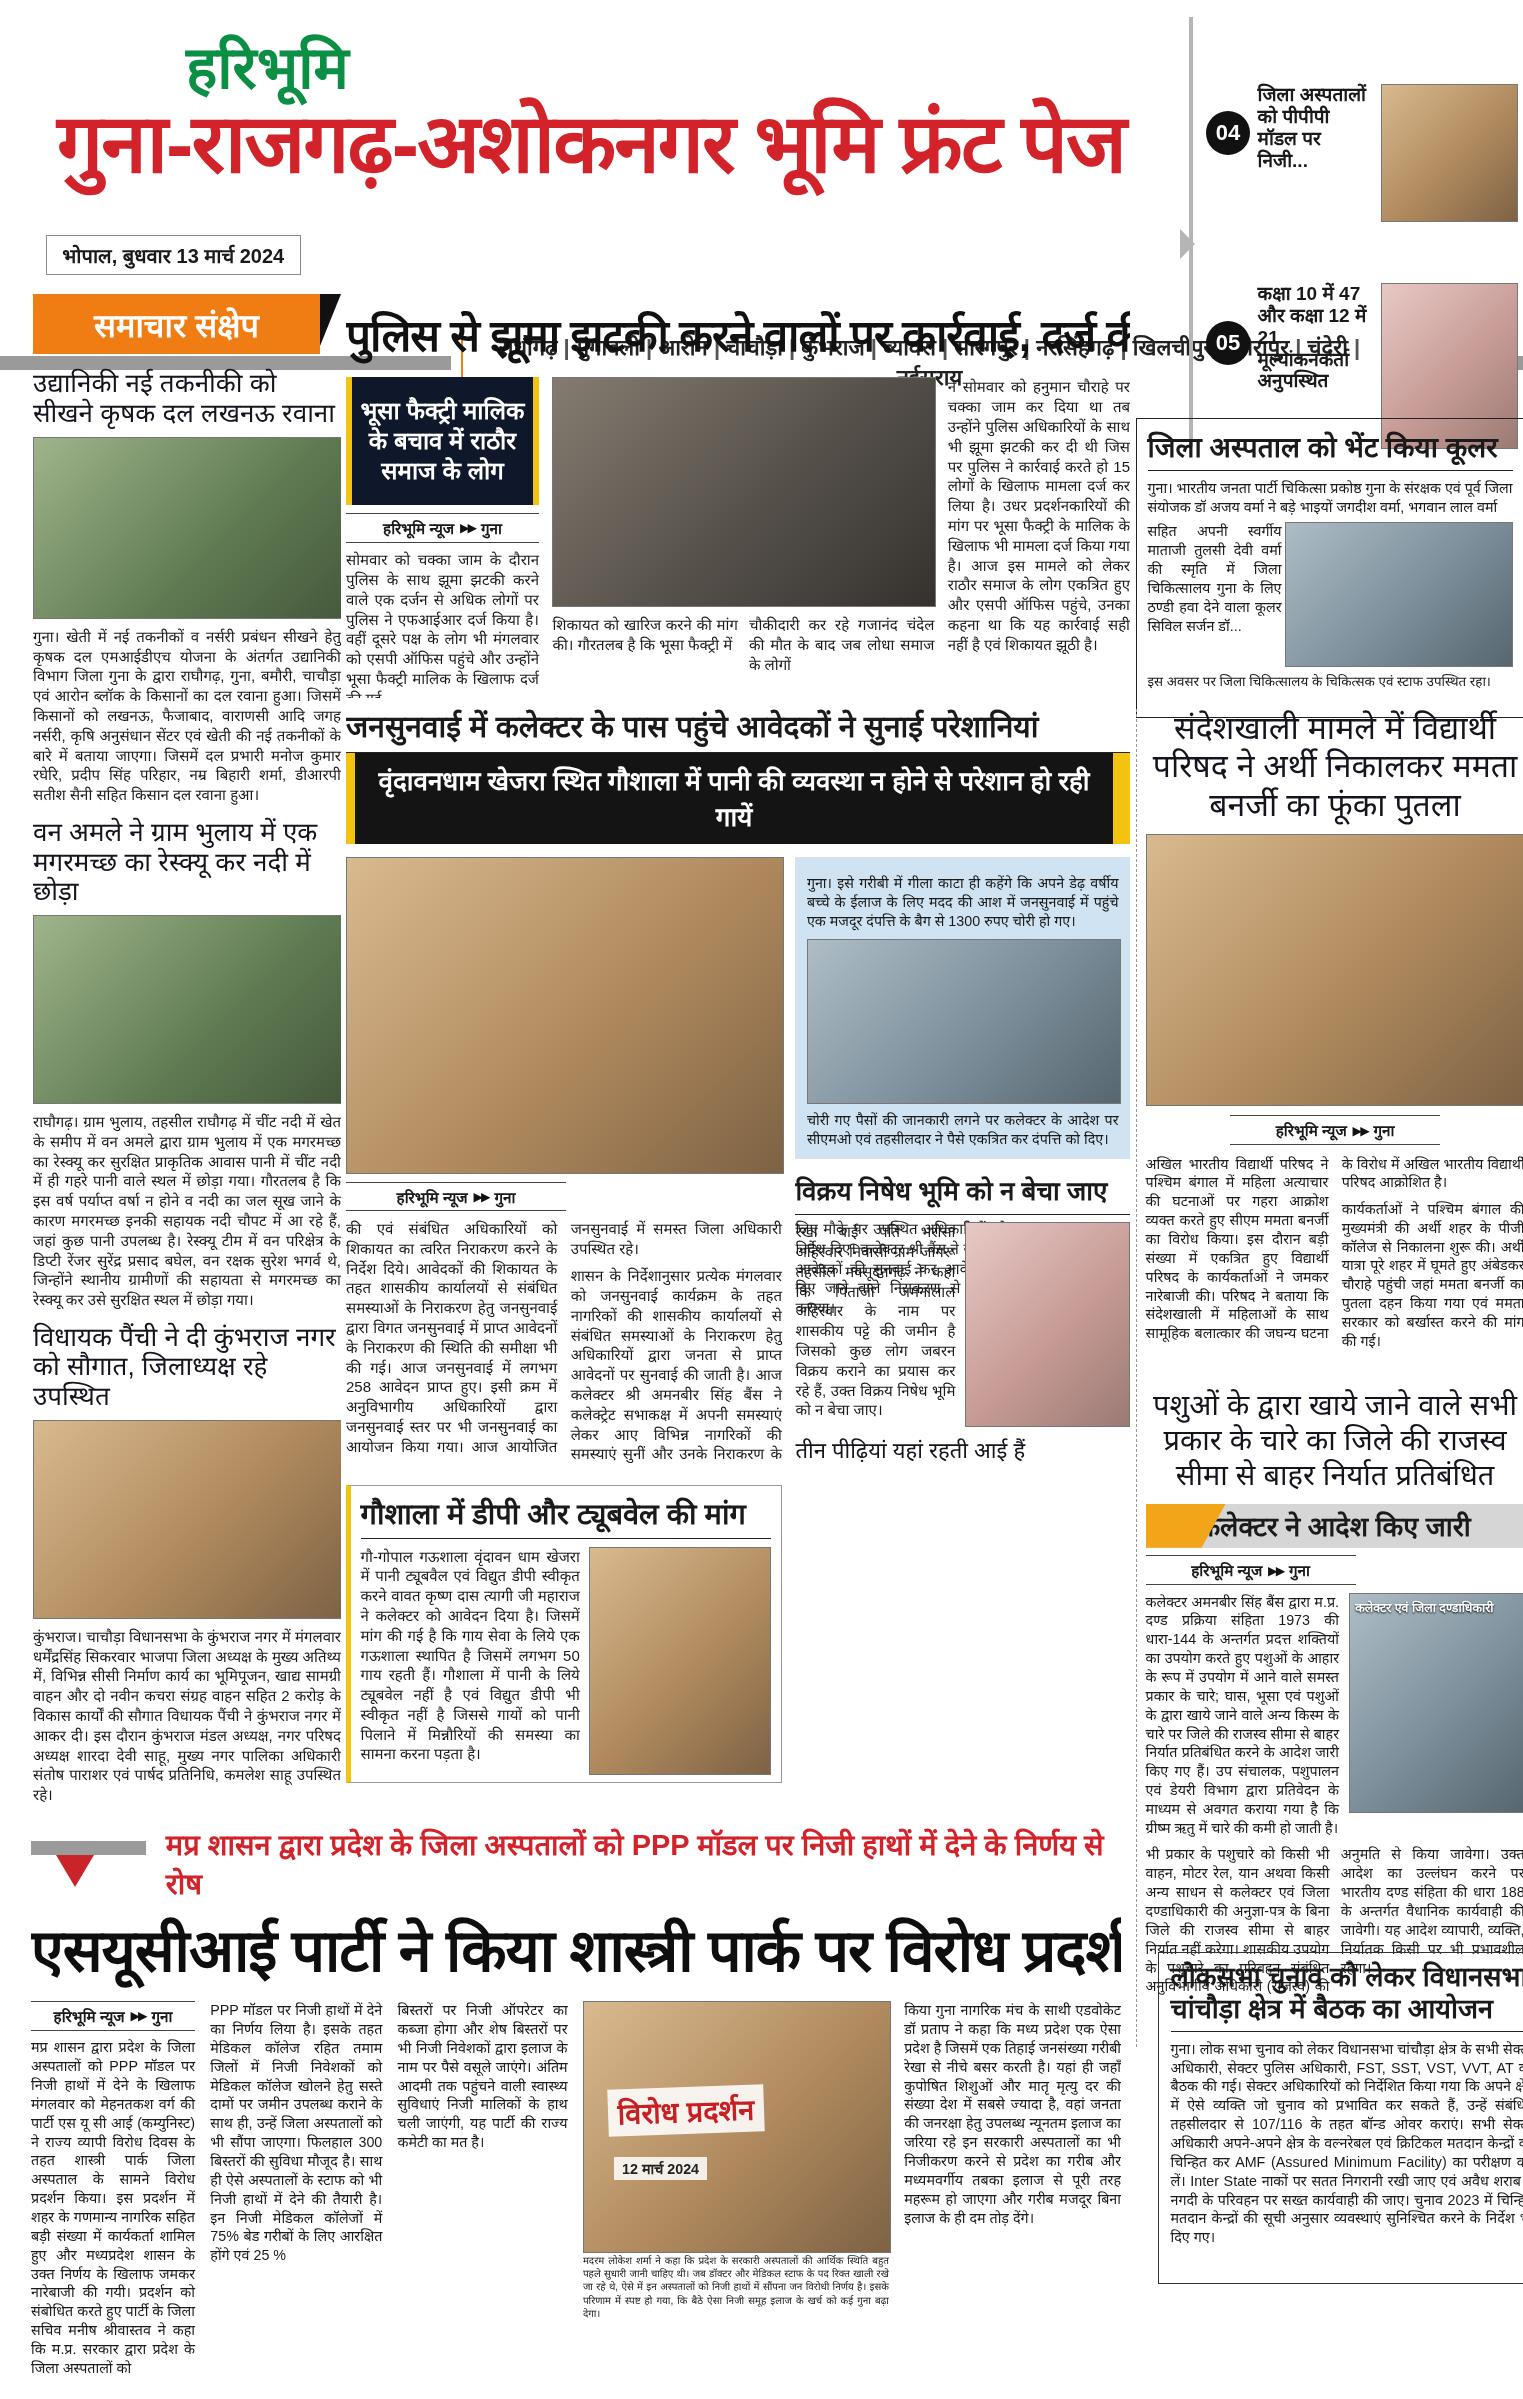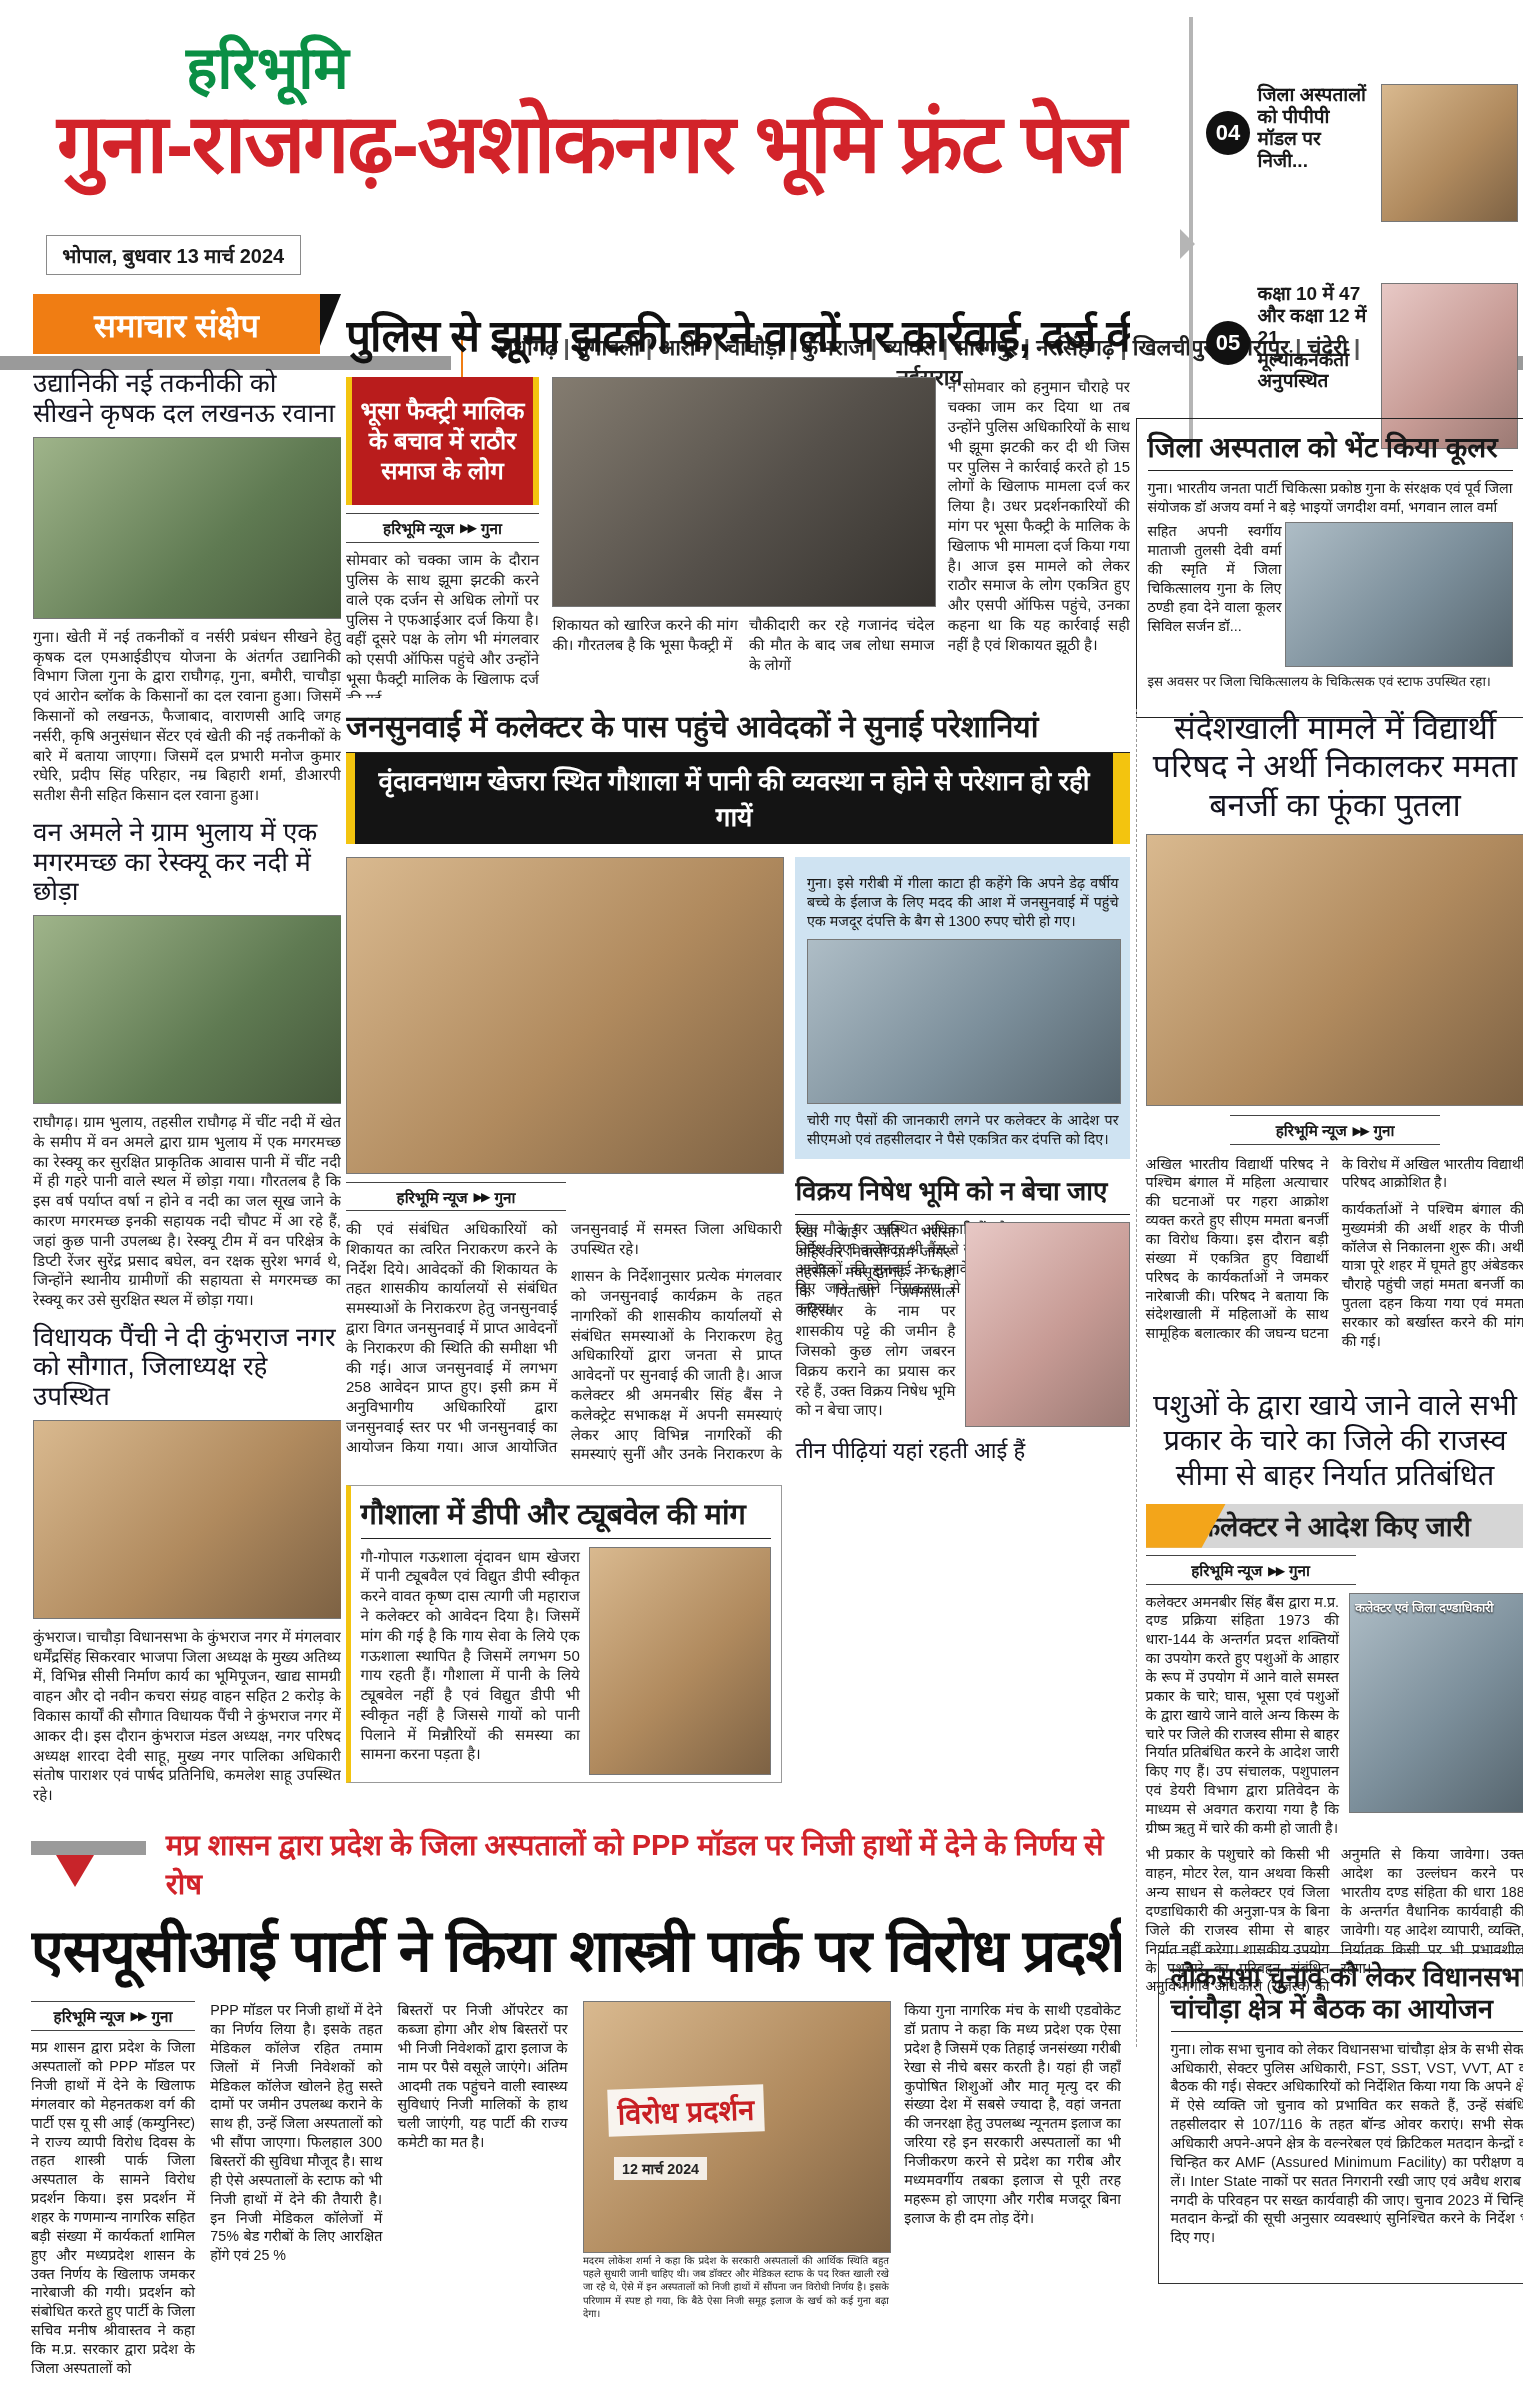--- a/index.html
+++ b/index.html
@@ -66,21 +66,21 @@
     <p class="body-txt" style="margin:7.6px 0 13.4px;">राघौगढ़। ग्राम भुलाय, तहसील राघौगढ़ में चींट नदी में खेत के समीप में वन अमले द्वारा ग्राम भुलाय में एक मगरमच्छ का रेस्क्यू कर सुरक्षित प्राकृतिक आवास पानी में चींट नदी में ही गहरे पानी वाले स्थल में छोड़ा गया। गौरतलब है कि इस वर्ष पर्याप्त वर्षा न होने व नदी का जल सूख जाने के कारण मगरमच्छ इनकी सहायक नदी चौपट में आ रहे हैं, जहां कुछ पानी उपलब्ध है। रेस्क्यू टीम में वन परिक्षेत्र के डिप्टी रेंजर सुरेंद्र प्रसाद बघेल, वन रक्षक सुरेश भगर्व थे, जिन्होंने स्थानीय ग्रामीणों की सहायता से मगरमच्छ का रेस्क्यू कर उसे सुरक्षित स्थल में छोड़ा गया।</p>
     <div class="h-sub" style="font-size:26px;margin:9.6px 0 9.6px;">विधायक पैंची ने दी कुंभराज नगर को सौगात, जिलाध्यक्ष रहे उपस्थित</div>
     <div class="photo warm" style="width:100%;height:197px;"></div>
     <p class="body-txt" style="margin:7.6px 0 0;">कुंभराज। चाचौड़ा विधानसभा के कुंभराज नगर में मंगलवार धर्मेंद्रसिंह सिकरवार भाजपा जिला अध्यक्ष के मुख्य अतिथ्य में, विभिन्न सीसी निर्माण कार्य का भूमिपूजन, खाद्य सामग्री वाहन और दो नवीन कचरा संग्रह वाहन सहित 2 करोड़ के विकास कार्यों की सौगात विधायक पैंची ने कुंभराज नगर में आकर दी। इस दौरान कुंभराज मंडल अध्यक्ष, नगर परिषद अध्यक्ष शारदा देवी साहू, मुख्य नगर पालिका अधिकारी संतोष पाराशर एवं पार्षद प्रतिनिधि, कमलेश साहू उपस्थित रहे।</p>
   </div>
 
   <div class="abs" style="left:346px;top:304px;width:784px;height:394px;overflow:hidden;">
     <div style="font-size:44px;font-weight:800;letter-spacing:-1px;color:#111;margin-bottom:13.4px;white-space:nowrap;">पुलिस से झूमा झटकी करने वालों पर कार्रवाई, दर्ज की FIR</div>
     <div style="display:flex;gap:13.4px;">
       <div style="width:193px;">
-        <div style="background:#b91c1c;color:#fff;border-left:6.7px solid #f3c40f;border-right:6.7px solid #f3c40f;
+        <div style="background:#0f172a;color:#fff;border-left:6.7px solid #f3c40f;border-right:6.7px solid #f3c40f;
              font-size:24px;font-weight:800;text-align:center;padding:19px 7.6px;line-height:1.25;">भूसा फैक्ट्री मालिक के बचाव में राठौर समाज के लोग</div>
         <div class="byline">
           <span>हरिभूमि न्यूज</span>
           <span class="arrow">▶▶</span>
           <span>गुना</span>
         </div>
         <p class="body-txt" style="margin:0;">सोमवार को चक्का जाम के दौरान पुलिस के साथ झूमा झटकी करने वाले एक दर्जन से अधिक लोगों पर पुलिस ने एफआईआर दर्ज किया है। वहीं दूसरे पक्ष के लोग भी मंगलवार को एसपी ऑफिस पहुंचे और उन्होंने भूसा फैक्ट्री मालिक के खिलाफ दर्ज की गई</p>
       </div>
       <div style="width:382px;">
         <div class="photo dark" style="width:100%;height:228px;"></div>

